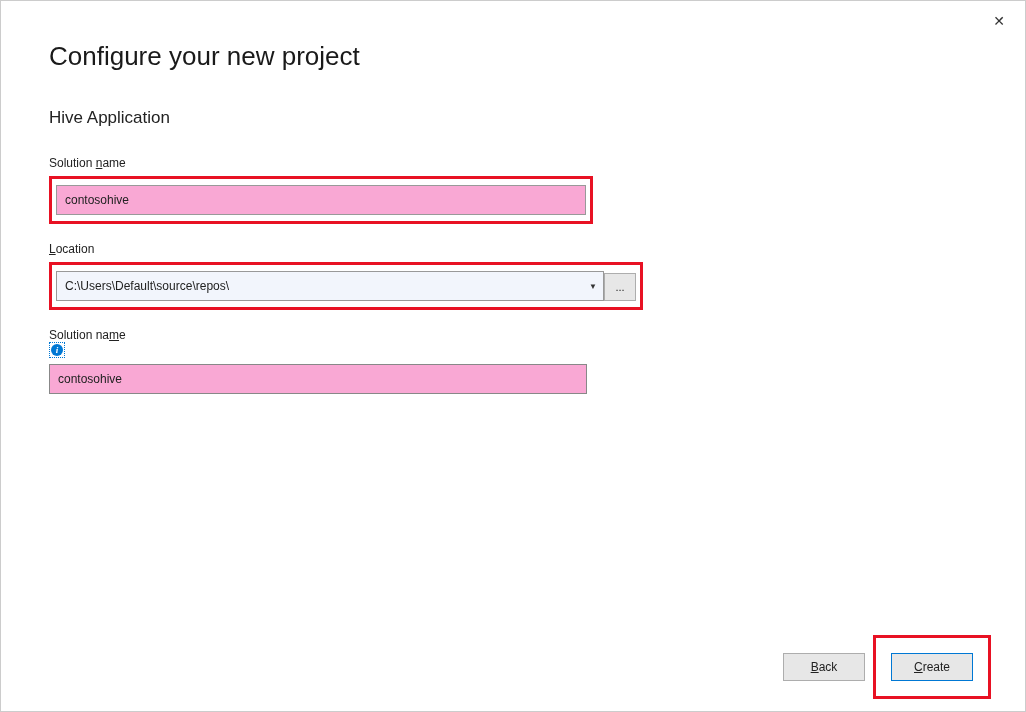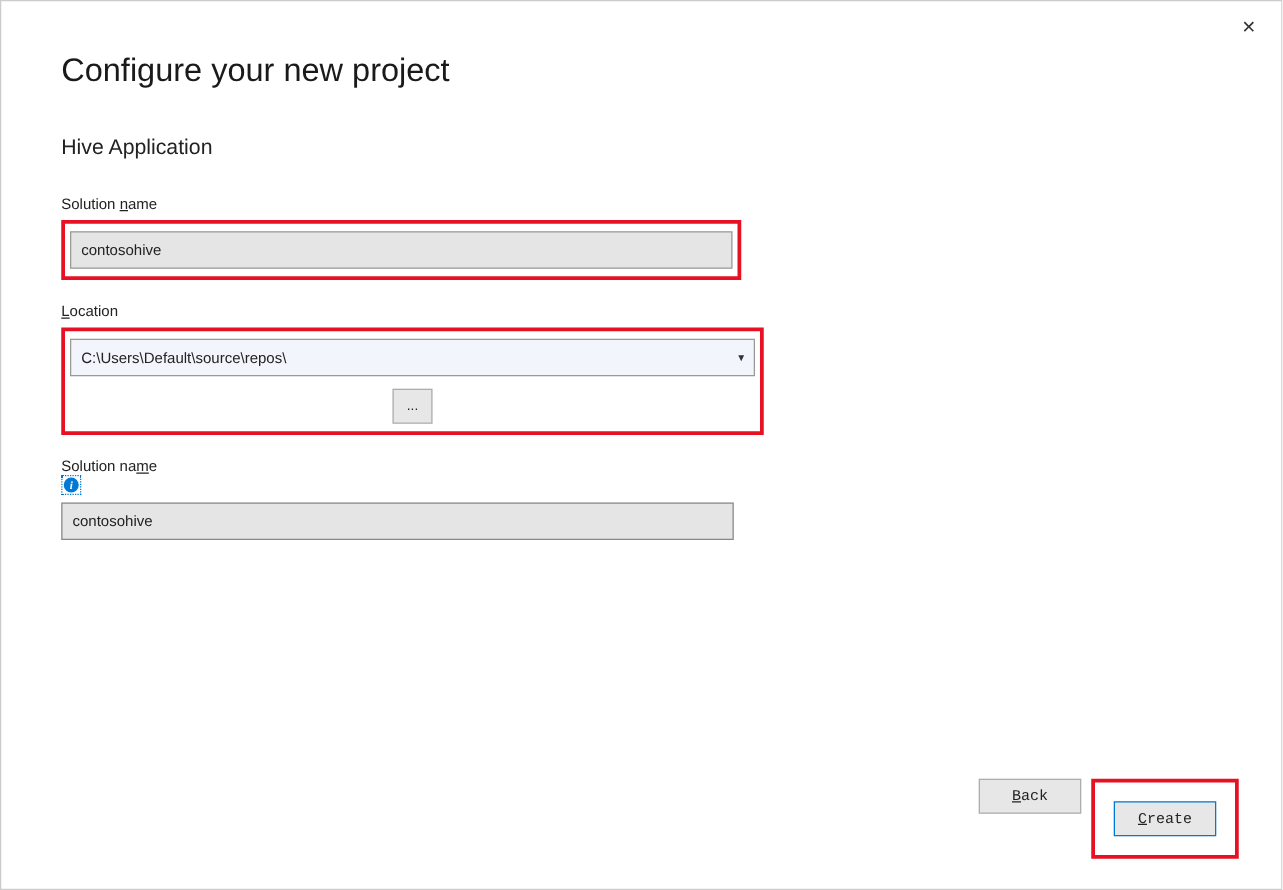--- a/index.html
+++ b/index.html
@@ -63,31 +63,29 @@
       display: inline-block;
     }
     .text-input {
       width: 530px;
       height: 30px;
       border: 1px solid #999;
       padding: 0 8px;
       font-family: inherit;
       font-size: 12px;
       color: #222;
-      background: #e5e5e5;
+      background: #f9a8d4;
       outline: none;
     }
     .text-input.darker {
       border: 1px solid #888;
     }
     .location-row {
       display: flex;
-      align-items: center;
-      gap: 10px;
-      flex-direction: column;
+      align-items: flex-end;
     }
     .combo-wrapper {
       position: relative;
       width: 548px;
       display: flex;
     }
     .combo-input {
       width: 548px;
       height: 30px;
       border: 1px solid #999;
@@ -166,26 +164,25 @@
       border: 1px solid #666;
       background: #fff;
       cursor: pointer;
     }
     .checkbox-label {
       font-size: 12px;
       color: #222;
     }
     .footer {
       position: absolute;
-      bottom: 24px;
+      bottom: 12px;
       right: 34px;
       display: flex;
       gap: 8px;
-      align-items: flex-start;
-      font-family: Liberation Mono, monospace;
+      align-items: center;
     }
     .btn {
       height: 28px;
       width: 82px;
       border: 1px solid #adadad;
       background: #e7e7e7;
       font-family: inherit;
       font-size: 12px;
       color: #222;
       cursor: pointer;

